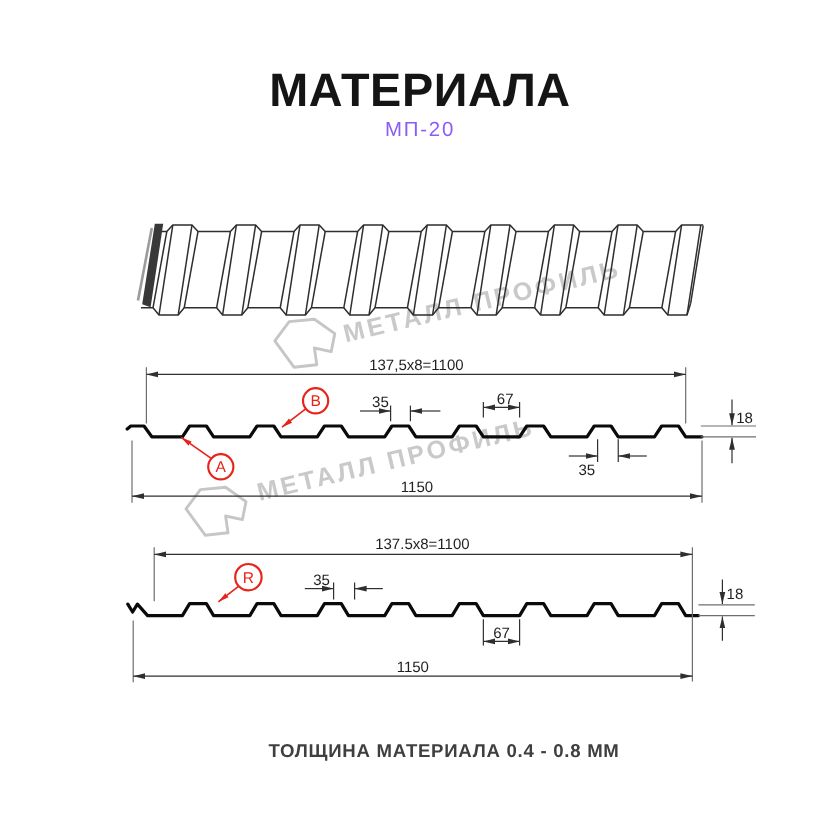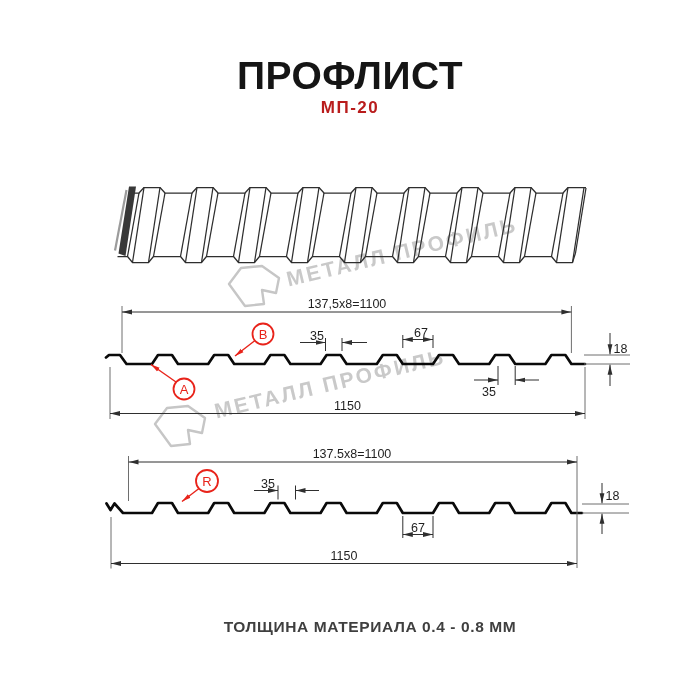--- a/index.html
+++ b/index.html
@@ -1,21 +1,21 @@
 <!DOCTYPE html>
 <html><head>
 <meta charset="utf-8">
 <style>
   html,body{margin:0;padding:0;background:#ffffff;}
   body{width:700px;height:700px;position:relative;overflow:hidden;
        font-family:"Liberation Sans",sans-serif;}
   .abs{position:absolute;}
   .center-text{left:0;width:700px;text-align:center;}
   #title{top:54px;font-size:39px;font-weight:700;letter-spacing:.5px;color:#151515;}
-  #subtitle{top:98px;font-size:17px;font-weight:700;letter-spacing:1.5px;color:#b91c1c;}
+  #subtitle{top:98px;font-size:17px;font-weight:400;letter-spacing:1.5px;color:#8b5cf6;}
   #footer-text{top:618px;font-size:15.5px;font-weight:700;letter-spacing:.6px;color:#3f3f3f;padding-left:20px;}
   .wm-text{font-size:21px;font-weight:700;letter-spacing:2.5px;color:#c9c9c9;
            white-space:nowrap;transform-origin:0 0;transform:rotate(-13.5deg);z-index:1;}
   .wm-logo{z-index:1;}
   #drawing{left:0;top:0;z-index:2;}
   .txt-layer{z-index:3;}
   .profile{stroke:#0a0a0a;stroke-width:2.7;fill:none;stroke-linejoin:round;stroke-linecap:round;}
   .l3d{stroke:#2e2e2e;stroke-width:1.25;fill:none;stroke-linejoin:round;}
   .dim{stroke:#2f2f2f;stroke-width:1;fill:none;}
   .ext{stroke:#6e6e6e;stroke-width:1;}
@@ -192,15 +192,15 @@
     </g>
 
     <g>
       <line class="red-line" x1="199" y1="488.5" x2="182" y2="501.5" marker-end="url(#arrRed)"></line>
       <circle class="red-circle" cx="207" cy="481" r="11"></circle>
       <text class="red-letter" x="207" y="485.5">R</text>
     </g>
   </g>
 </svg>
 
-<div id="title" class="abs center-text txt-layer">ПРОФЛИСТ</div>
+<div id="title" class="abs center-text txt-layer">МАТЕРИАЛА</div>
 <div id="subtitle" class="abs center-text txt-layer">МП-20</div>
 <div id="footer-text" class="abs center-text txt-layer">ТОЛЩИНА МАТЕРИАЛА 0.4 - 0.8 ММ</div>
 
 </body></html>

